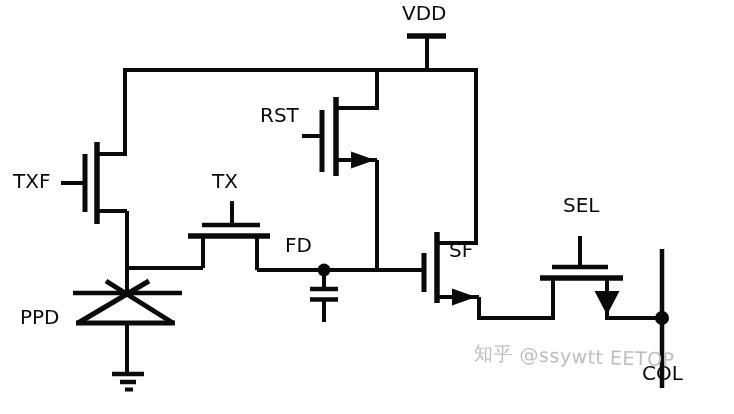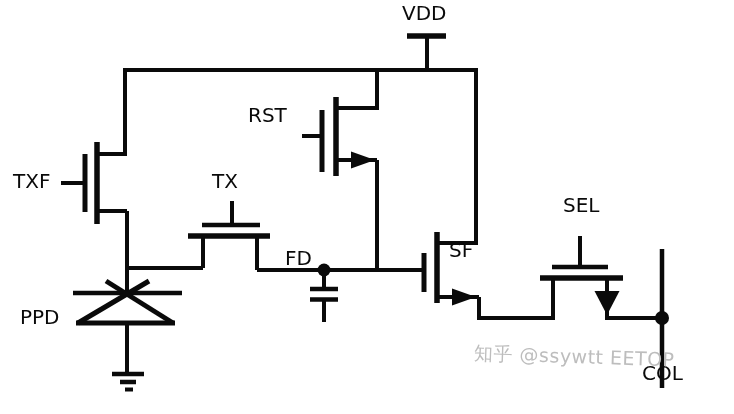--- a/index.html
+++ b/index.html
@@ -128,24 +128,24 @@
     </g>
 
     <g>
       <line x1="112" y1="374" x2="144" y2="374" stroke-width="4.5"></line>
       <line x1="120" y1="382" x2="136" y2="382" stroke-width="4.5"></line>
       <line x1="125" y1="389.5" x2="133" y2="389.5" stroke-width="4"></line>
     </g>
   </svg>
 
   <span class="lbl" style="left:402px;top:3px">VDD</span>
-  <span class="lbl" style="left:248px;top:105px">RST</span>
+  <span class="lbl" style="left:260px;top:105px">RST</span>
   <span class="lbl" style="left:13px;top:171px">TXF</span>
   <span class="lbl" style="left:212px;top:171px">TX</span>
-  <span class="lbl" style="left:285px;top:248px">FD</span>
+  <span class="lbl" style="left:285px;top:235px">FD</span>
   <span class="lbl" style="left:20px;top:307px">PPD</span>
   <span class="lbl" style="left:449px;top:240px">SF</span>
   <span class="lbl" style="left:563px;top:195px">SEL</span>
   <span class="lbl" style="left:642px;top:363px">COL</span>
 
   <span class="wm-attr">知乎 @ssywtt EETOP</span>
 
 </div>
 
 </body></html>

